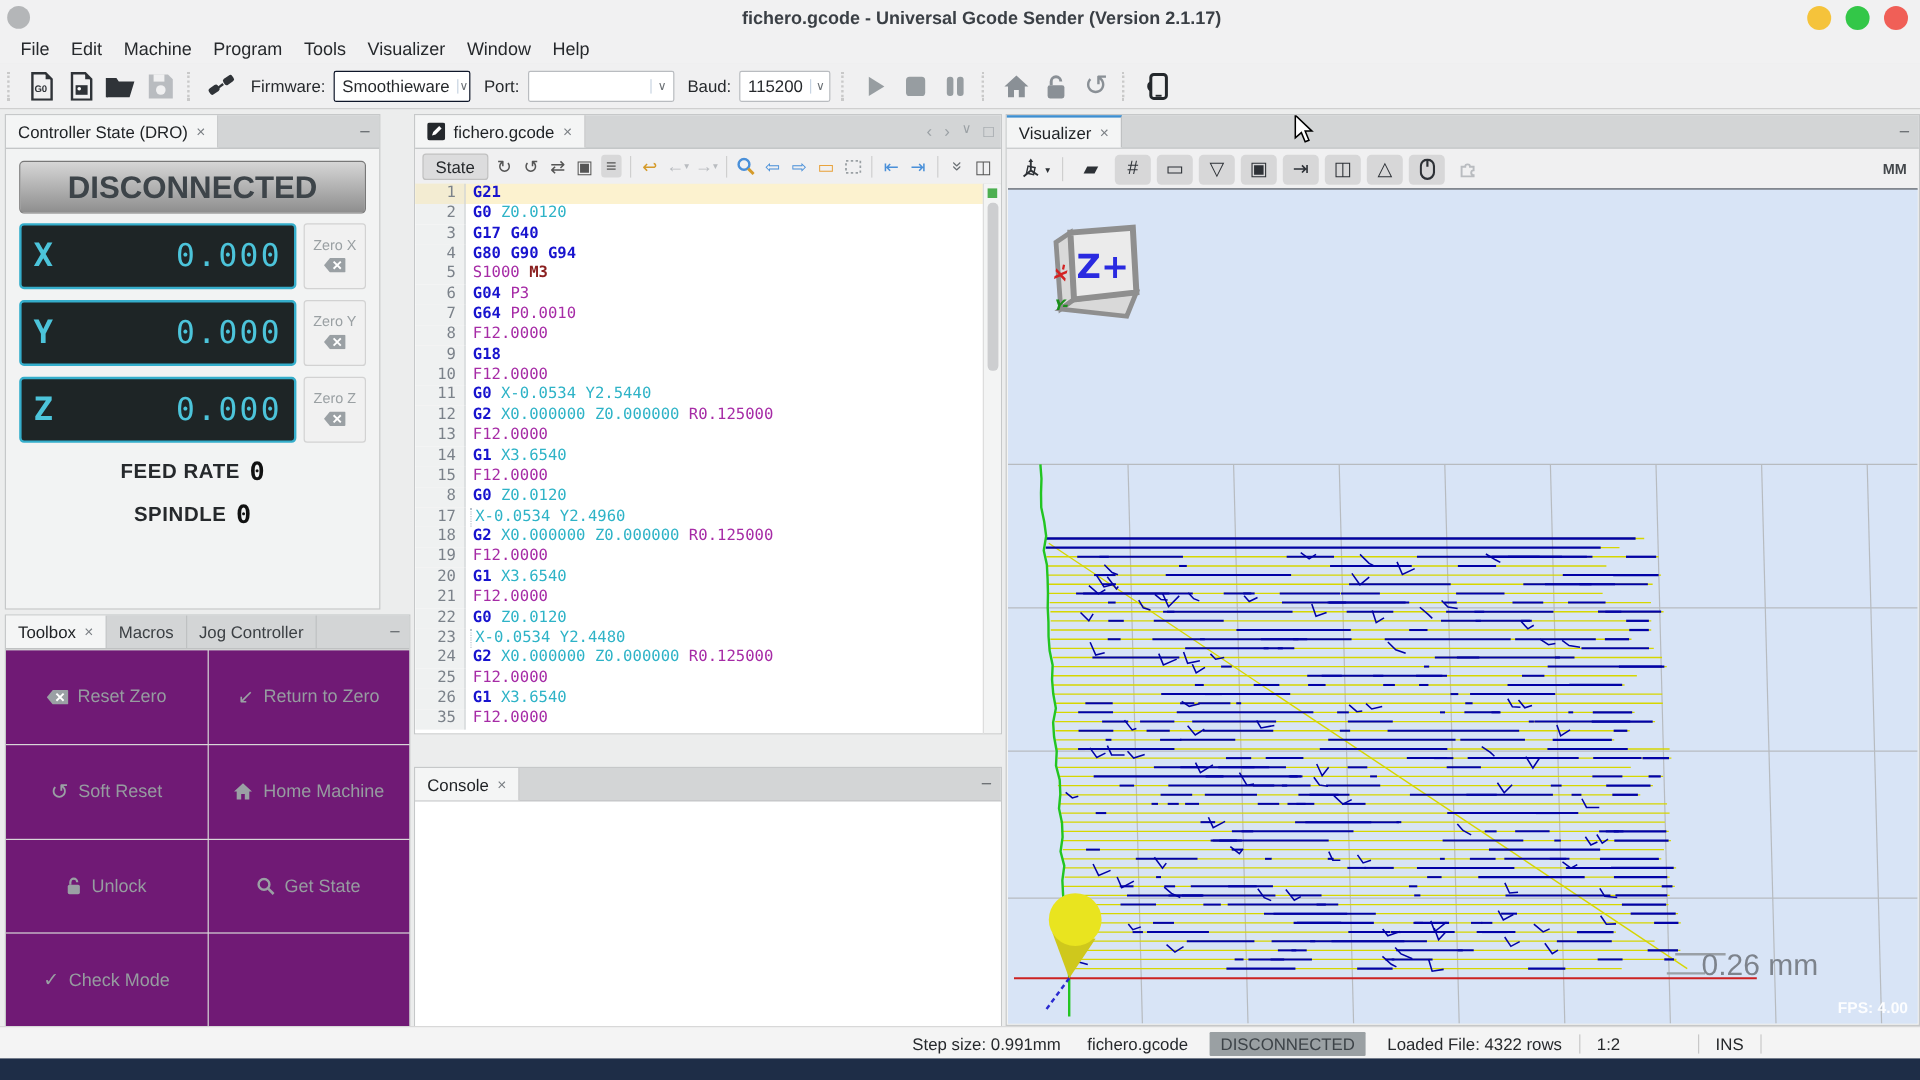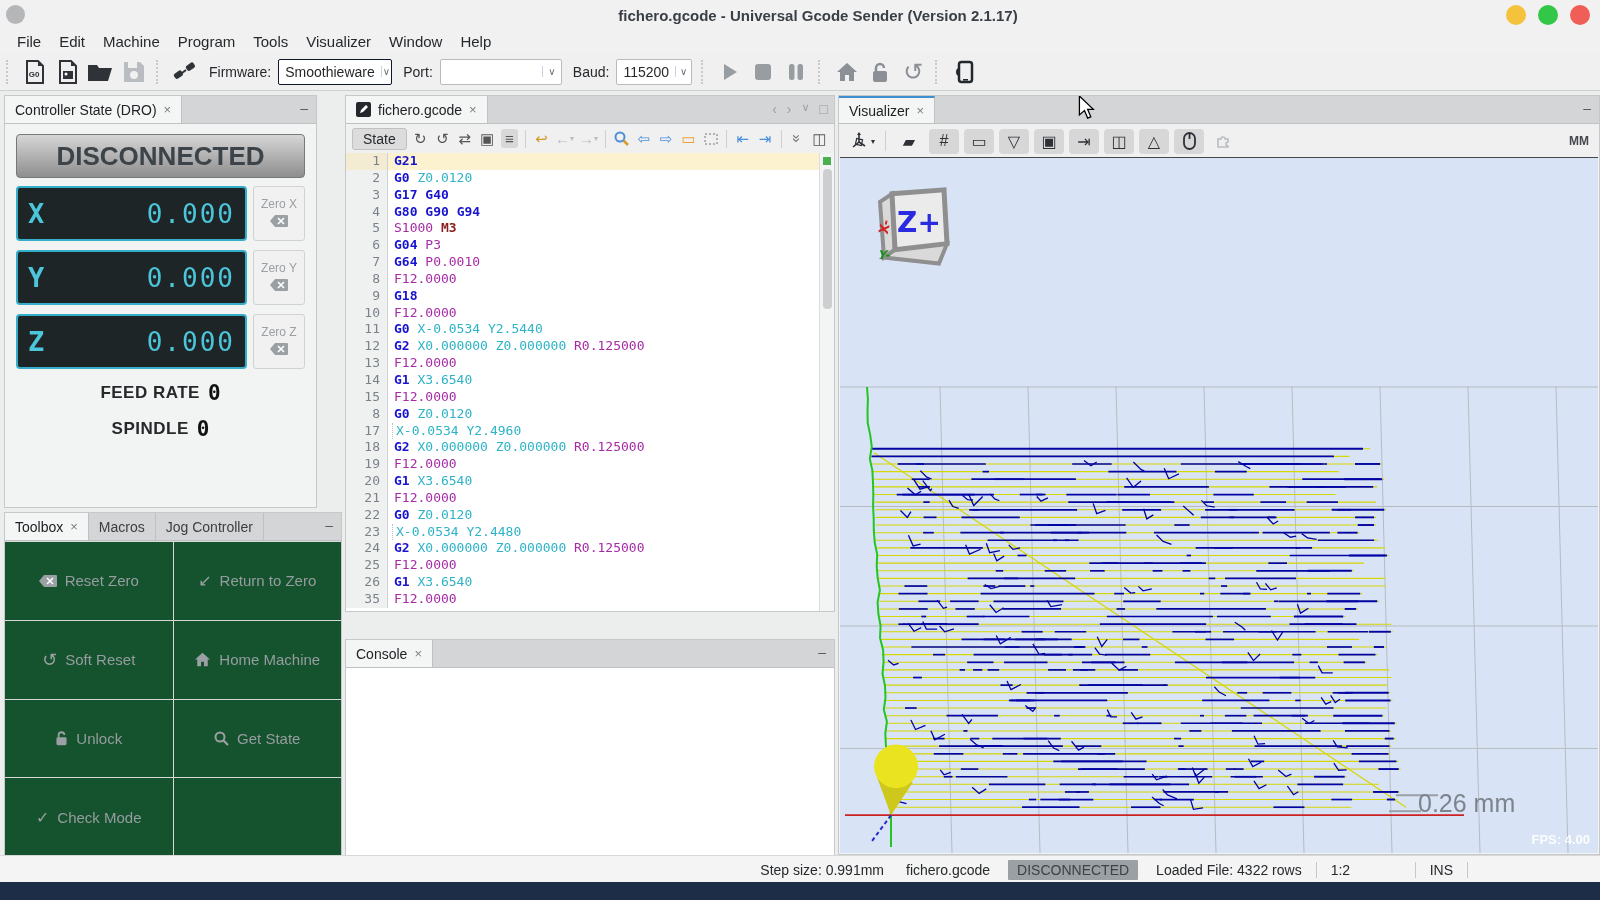--- a/index.html
+++ b/index.html
@@ -37,21 +37,21 @@
   .drobox{flex:1;background:#1e2526;border:2px solid #35aecb;border-radius:4px;display:flex;align-items:center;justify-content:space-between;padding:0 10px;font-family:"DejaVu Sans Mono",monospace;color:#4cc4da;}
   .droaxis{font-size:27px;font-weight:bold;}
   .droval{font-size:26px;letter-spacing:2px;}
   .zerobtn{width:50px;background:#f1f1f1;border:1px solid #d2d2d2;border-radius:3px;display:flex;flex-direction:column;align-items:center;justify-content:center;gap:4px;font-size:12px;color:#9aa0a3;}
   .lcdline{display:flex;align-items:center;justify-content:center;gap:8px;margin-top:12px;}
   .lcdlabel{font-size:17px;font-weight:bold;color:#26292c;letter-spacing:0.5px;}
   .lcd0{font-family:"DejaVu Sans Mono",monospace;font-size:21px;font-weight:bold;color:#111;}
   
   #toolbox-panel{left:4px;top:512px;width:338px;height:343px;}
   .tbox-grid{display:grid;grid-template-columns:1fr 1fr;grid-template-rows:repeat(4,1fr);gap:1px;background:#d8d8d8;height:314px;border-top:1px solid #d8d8d8;}
-  .tbox-btn{background:#14532d;display:flex;align-items:center;justify-content:center;gap:8px;font-size:15px;color:#969ca0;}
+  .tbox-btn{background:#701a75;display:flex;align-items:center;justify-content:center;gap:8px;font-size:15px;color:#969ca0;}
   .tbox-ico{color:#9aa0a4;font-size:16px;display:flex;align-items:center;}
   
   #editor-panel{left:345px;top:95px;width:490px;height:517px;background:#fff;}
   .edit-toolbar{height:29px;background:#f0f0f1;border-bottom:1px solid #d2d2d2;display:flex;align-items:center;gap:5px;padding:0 6px;}
   .srcbtn{background:#dcdcdd;border:1px solid #c0c0c0;border-radius:3px;padding:2px 10px;font-size:14px;color:#26292c;}
   .eico{width:19px;height:19px;display:flex;align-items:center;justify-content:center;font-size:15px;color:#555;}
   .eico.toggled{background:#d8d8d9;border-radius:3px;}
   .esep{width:1px;height:18px;background:#cfcfcf;margin:0 2px;}
   .code-area{position:absolute;top:57px;left:0;right:14px;bottom:0;overflow:hidden;background:#fff;font-family:"DejaVu Sans Mono",monospace;font-size:13px;line-height:16.85px;}
   .srcline{display:flex;white-space:pre;}

